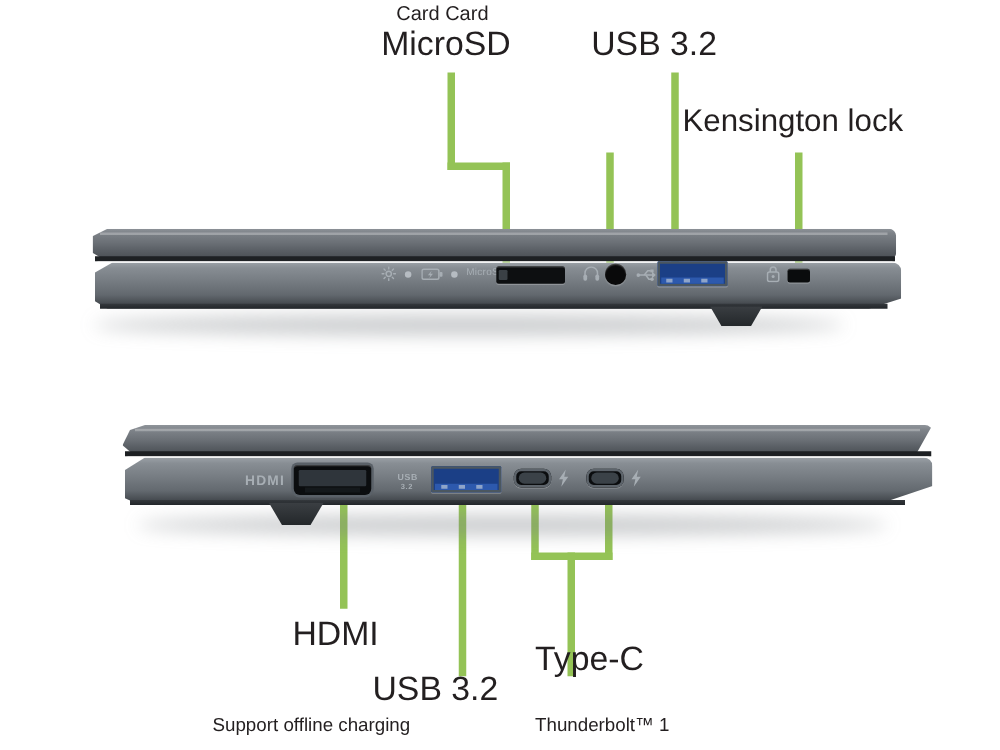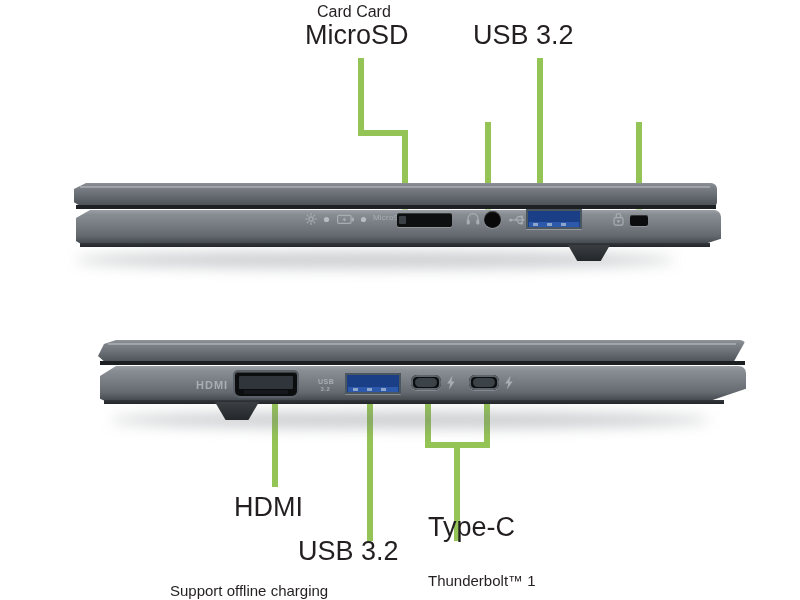--- a/index.html
+++ b/index.html
@@ -60,20 +60,21 @@
 <body>
 
 <div class="stage">
 
   <div class="lbl lbl-sm" style="left:317px;top:4px;">Card Card</div>
   <div class="lbl lbl-lg" style="left:305px;top:22px;">MicroSD</div>
 
   <div class="lbl lbl-lg" style="left:473px;top:22px;">USB 3.2</div>
 
 
+  <div class="lbl lbl-md" style="left:546px;top:85px;">Kensington lock</div>
 
   <div class="callout cv" style="left:358px;top:58px;height:78px;"></div>
   <div class="callout ch" style="left:358px;top:130px;width:50px;"></div>
   <div class="callout cv" style="left:402px;top:130px;height:96px;"></div>
 
   <div class="callout cv" style="left:537px;top:58px;height:170px;"></div>
 
   <div class="callout cv" style="left:485px;top:122px;height:104px;"></div>
 
   <div class="callout cv" style="left:636px;top:122px;height:104px;"></div>
@@ -232,18 +233,18 @@
     <div class="silk" style="left:504px;top:375px;">
       <svg width="10" height="15" viewBox="0 0 10 15" aria-hidden="true">
         <path d="M6.6 0.6 L1.2 8.4 H4.3 L3.0 14.4 L8.6 6.4 H5.4 Z" fill="#a7aeb4"></path>
       </svg>
     </div>
   </div>
 
   <div class="lbl lbl-lg" style="left:234px;top:494px;">HDMI</div>
 
   <div class="lbl lbl-lg" style="left:298px;top:538px;">USB 3.2</div>
-  <div class="lbl lbl-xs" style="left:170px;top:573px;margin-top:10px;">Support offline charging</div>
+  <div class="lbl lbl-xs" style="left:170px;top:573px;">Support offline charging</div>
 
   <div class="lbl lbl-lg" style="left:428px;top:514px;">Type-C</div>
   <div class="lbl lbl-xs" style="left:428px;top:573px;">Thunderbolt™ 1</div>
 
 </div>
 
 </body></html>

